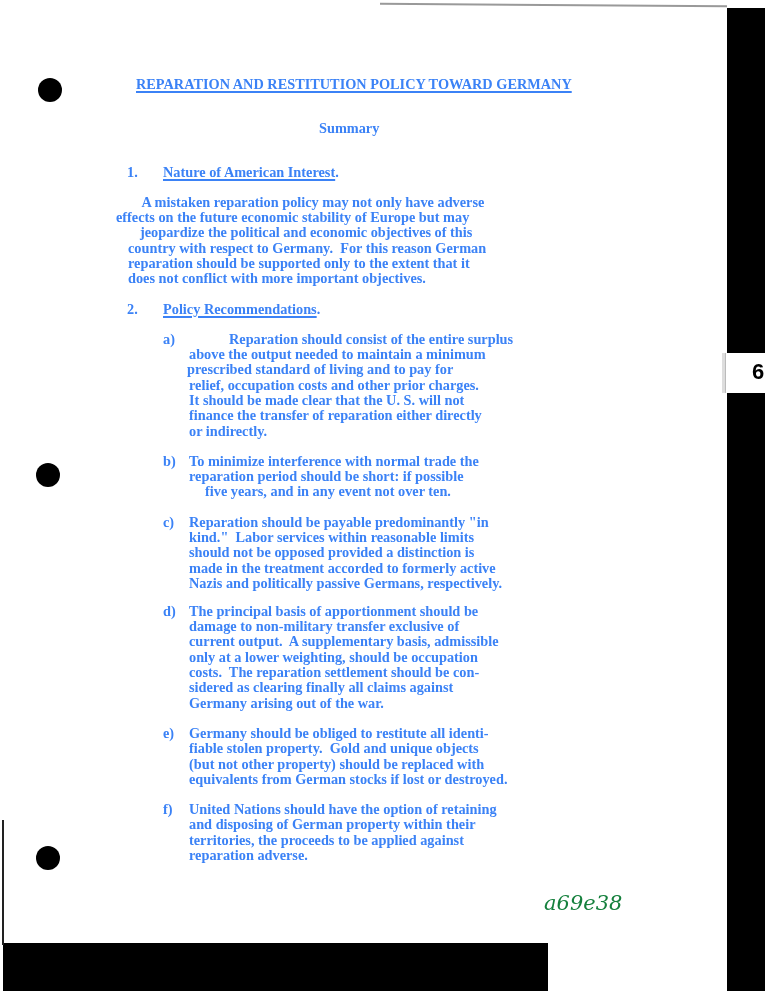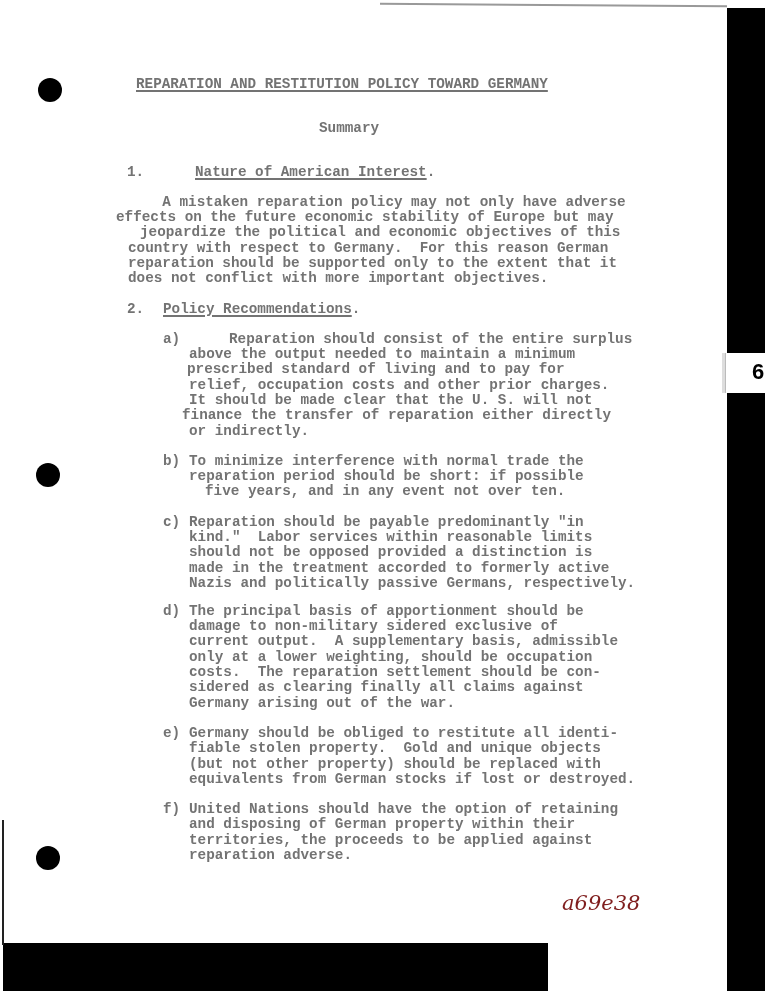--- a/index.html
+++ b/index.html
@@ -1,28 +1,28 @@
 <!DOCTYPE html>
 <html><head>
 <meta charset="utf-8">
 <style>
   html, body { margin:0; padding:0; }
   body { width:765px; height:991px; position:relative; overflow:hidden; background:#ffffff; }
   .page { position:absolute; left:0; top:0; width:765px; height:991px; background:#fff; }
-  .tw { font-family:Liberation Mono, monospace; font-weight:bold; color:#737373; font-size:14.3px; letter-spacing:0px; white-space:pre; position:absolute; line-height:15.3px; }
+  .tw { font-family:Liberation Serif, serif; font-weight:bold; color:#3b82f6; font-size:14.3px; letter-spacing:0px; white-space:pre; position:absolute; line-height:15.3px; }
   .u { text-decoration:underline; text-decoration-thickness:1.5px; text-underline-offset:2px; }
   .hole { position:absolute; width:24px; height:24px; border-radius:50%; background:#000; }
   .bar-right { position:absolute; left:727px; top:8px; width:38px; height:983px; background:#000; }
   .top-edge { position:absolute; left:380px; top:4px; width:347px; height:2px; background:#999; transform:rotate(0.4deg); }
   .tab { position:absolute; left:725px; top:353px; width:40px; height:40px; background:#fff; border-left:1px solid #bbb; }
   .tab-left { position:absolute; left:722px; top:353px; width:5px; height:40px; background:#ddd; }
   .tab-num { position:absolute; left:752px; top:359px; font-family:"Liberation Sans","DejaVu Sans",sans-serif; font-weight:bold; font-size:22px; color:#000; }
   .bar-bottom { position:absolute; left:3px; top:943px; width:545px; height:48px; background:#000; }
   .left-edge { position:absolute; left:2px; top:820px; width:2px; height:125px; background:#222; }
-  .hand { position:absolute; left:562px; top:891px; font-family:"DejaVu Serif","Liberation Serif",serif; font-style:italic; font-size:21px; color:#7f1d1d; letter-spacing:0px; }
+  .hand { position:absolute; left:544px; top:891px; font-family:"DejaVu Serif","Liberation Serif",serif; font-style:italic; font-size:21px; color:#15803d; letter-spacing:0px; }
   .block { position:absolute; }
 </style>
 </head>
 <body>
 
 <div class="page">
 
   <div class="top-edge"></div>
   <div class="bar-right"></div>
   <div class="tab-left"></div>
@@ -33,57 +33,57 @@
 
   <div class="hole" style="left:38px;top:78px;"></div>
   <div class="hole" style="left:36px;top:463px;"></div>
   <div class="hole" style="left:36px;top:846px;"></div>
 
   <div class="tw u" style="left:136px;top:77px;font-size:14.3px;">REPARATION AND RESTITUTION POLICY TOWARD GERMANY</div>
   <div class="tw" style="left:319px;top:121px;">Summary</div>
 
   <div class="block">
     <div class="tw" style="left:127px;top:165px;">1.</div>
-    <div class="tw" style="left:163px;top:165px;margin-left:32px;"><span class="u">Nature of American Interest</span><span>.</span></div>
+    <div class="tw" style="left:163px;top:165px;"><span class="u">Nature of American Interest</span><span>.</span></div>
     <div class="tw" style="left:128px;top:195px;">    A mistaken reparation policy may not only have adverse</div>
     <div class="tw" style="left:116px;top:210px;">effects on the future economic stability of Europe but may</div>
     <div class="tw" style="left:128px;top:225px;margin-left:12px;">jeopardize the political and economic objectives of this</div>
     <div class="tw" style="left:128px;top:241px;">country with respect to Germany.  For this reason German</div>
     <div class="tw" style="left:128px;top:256px;">reparation should be supported only to the extent that it</div>
     <div class="tw" style="left:128px;top:271px;">does not conflict with more important objectives.</div>
   </div>
 
   <div class="block">
     <div class="tw" style="left:127px;top:302px;">2.</div>
     <div class="tw" style="left:163px;top:302px;"><span class="u">Policy Recommendations</span><span>.</span></div>
 
     <div class="tw" style="left:163px;top:332px;">a)</div>
     <div class="tw" style="left:189px;top:332px;margin-left:40px;">Reparation should consist of the entire surplus</div>
     <div class="tw" style="left:189px;top:347px;">above the output needed to maintain a minimum</div>
     <div class="tw" style="left:187px;top:362px;">prescribed standard of living and to pay for</div>
     <div class="tw" style="left:189px;top:378px;">relief, occupation costs and other prior charges.</div>
     <div class="tw" style="left:189px;top:393px;">It should be made clear that the U. S. will not</div>
-    <div class="tw" style="left:182px;top:408px;">finance the transfer of reparation either directly</div>
+    <div class="tw" style="left:189px;top:408px;">finance the transfer of reparation either directly</div>
     <div class="tw" style="left:189px;top:424px;">or indirectly.</div>
 
     <div class="tw" style="left:163px;top:454px;">b)</div>
     <div class="tw" style="left:189px;top:454px;">To minimize interference with normal trade the</div>
     <div class="tw" style="left:189px;top:469px;">reparation period should be short: if possible</div>
     <div class="tw" style="left:205px;top:484px;">five years, and in any event not over ten.</div>
 
     <div class="tw" style="left:163px;top:515px;">c)</div>
     <div class="tw" style="left:189px;top:515px;">Reparation should be payable predominantly "in</div>
     <div class="tw" style="left:189px;top:530px;">kind."  Labor services within reasonable limits</div>
     <div class="tw" style="left:189px;top:545px;">should not be opposed provided a distinction is</div>
     <div class="tw" style="left:189px;top:561px;">made in the treatment accorded to formerly active</div>
     <div class="tw" style="left:189px;top:576px;">Nazis and politically passive Germans, respectively.</div>
 
     <div class="tw" style="left:163px;top:604px;">d)</div>
     <div class="tw" style="left:189px;top:604px;">The principal basis of apportionment should be</div>
-    <div class="tw" style="left:189px;top:619px;">damage to non-military sidered exclusive of</div>
+    <div class="tw" style="left:189px;top:619px;">damage to non-military transfer exclusive of</div>
     <div class="tw" style="left:189px;top:634px;">current output.  A supplementary basis, admissible</div>
     <div class="tw" style="left:189px;top:650px;">only at a lower weighting, should be occupation</div>
     <div class="tw" style="left:189px;top:665px;">costs.  The reparation settlement should be con-</div>
     <div class="tw" style="left:189px;top:680px;">sidered as clearing finally all claims against</div>
     <div class="tw" style="left:189px;top:696px;">Germany arising out of the war.</div>
 
     <div class="tw" style="left:163px;top:726px;">e)</div>
     <div class="tw" style="left:189px;top:726px;">Germany should be obliged to restitute all identi-</div>
     <div class="tw" style="left:189px;top:741px;">fiable stolen property.  Gold and unique objects</div>
     <div class="tw" style="left:189px;top:757px;">(but not other property) should be replaced with</div>

